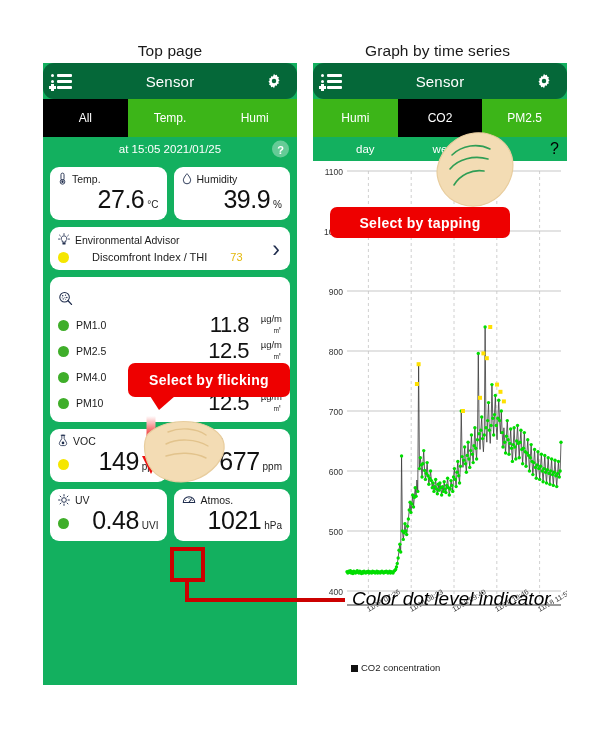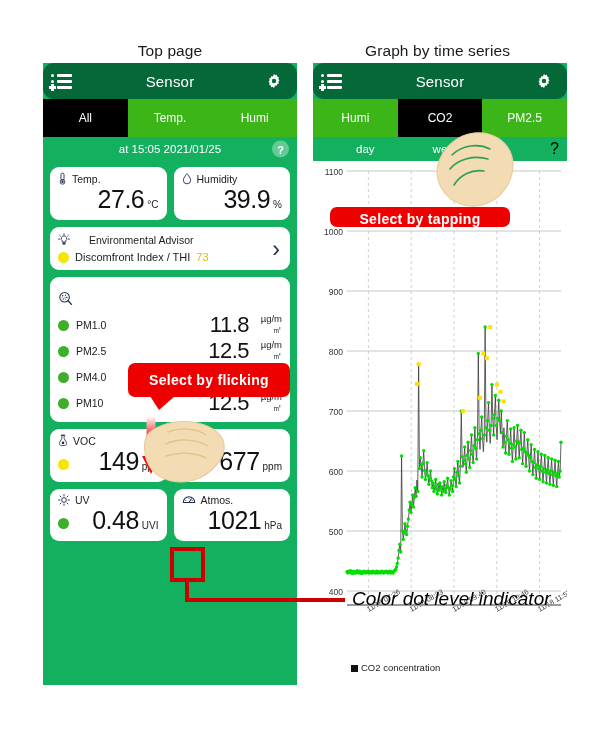--- a/index.html
+++ b/index.html
@@ -102,22 +102,22 @@
   .bigval .n { font-size: 25px; color: #111; letter-spacing: -.5px; }
   .bigval .u { font-size: 10px; color: #222; }
   .bigval.with-dot { justify-content: space-between; }
   .dot { width: 11px; height: 11px; border-radius: 50%; flex: none; }
   .dot.green { background: #3fae2a; }
   .dot.yellow { background: #f5e600; }
   .vr { display:flex; align-items:baseline; gap:3px; }
 
   
   .advisor { padding: 6px 8px 7px 8px; position: relative; }
-  .advisor .l1 { display:flex; align-items:center; gap:19px; font-size: 10.5px; color:#1b1b1b; }
-  .advisor .l2 { display:flex; align-items:flex-end; gap:6px; font-size: 11px; color:#1b1b1b; margin-top:5px; }
+  .advisor .l1 { display:flex; align-items:center; gap:5px; font-size: 10.5px; color:#1b1b1b; }
+  .advisor .l2 { display:flex; align-items:flex-end; gap:23px; font-size: 11px; color:#1b1b1b; margin-top:5px; }
   .advisor .thi { color: #e3b80a; }
   .advisor .chev {
     position:absolute; right: 10px; top: 50%; transform: translateY(-50%);
     font-size: 23px; color: #1f2d4d; font-weight: 300; line-height: 1;
   }
 
   
   .pmcard { padding: 14px 8px 6px 8px; }
   .pmhead { margin-bottom: 2px; }
   .pmrow {
@@ -140,21 +140,21 @@
   }
   .balloon .tail {
     position: absolute; width: 0; height: 0;
   }
   #balloon-left { left: 128px; top: 363px; width: 162px; height: 34px; }
   #balloon-left .tail {
     left: 22px; bottom: -13px;
     border-left: 9px solid transparent; border-right: 16px solid transparent;
     border-top: 14px solid #ee0000;
   }
-  #balloon-right { left: 330px; top: 207px; width: 180px; height: 20px; align-items: flex-end; }
+  #balloon-right { left: 330px; top: 207px; width: 180px; height: 31px; }
 
   .downarrow { position: absolute; left: 141px; top: 416px; width: 20px; height: 60px; z-index: 38; }
 
   .hand { position: absolute; z-index: 45; }
   #hand-left  { left: 140px; top: 408px; }
   #hand-right { left: 432px; top: 125px; }
 
   .redbox {
     position: absolute; border: 4px solid #cc0000; background: transparent;
     z-index: 30;

